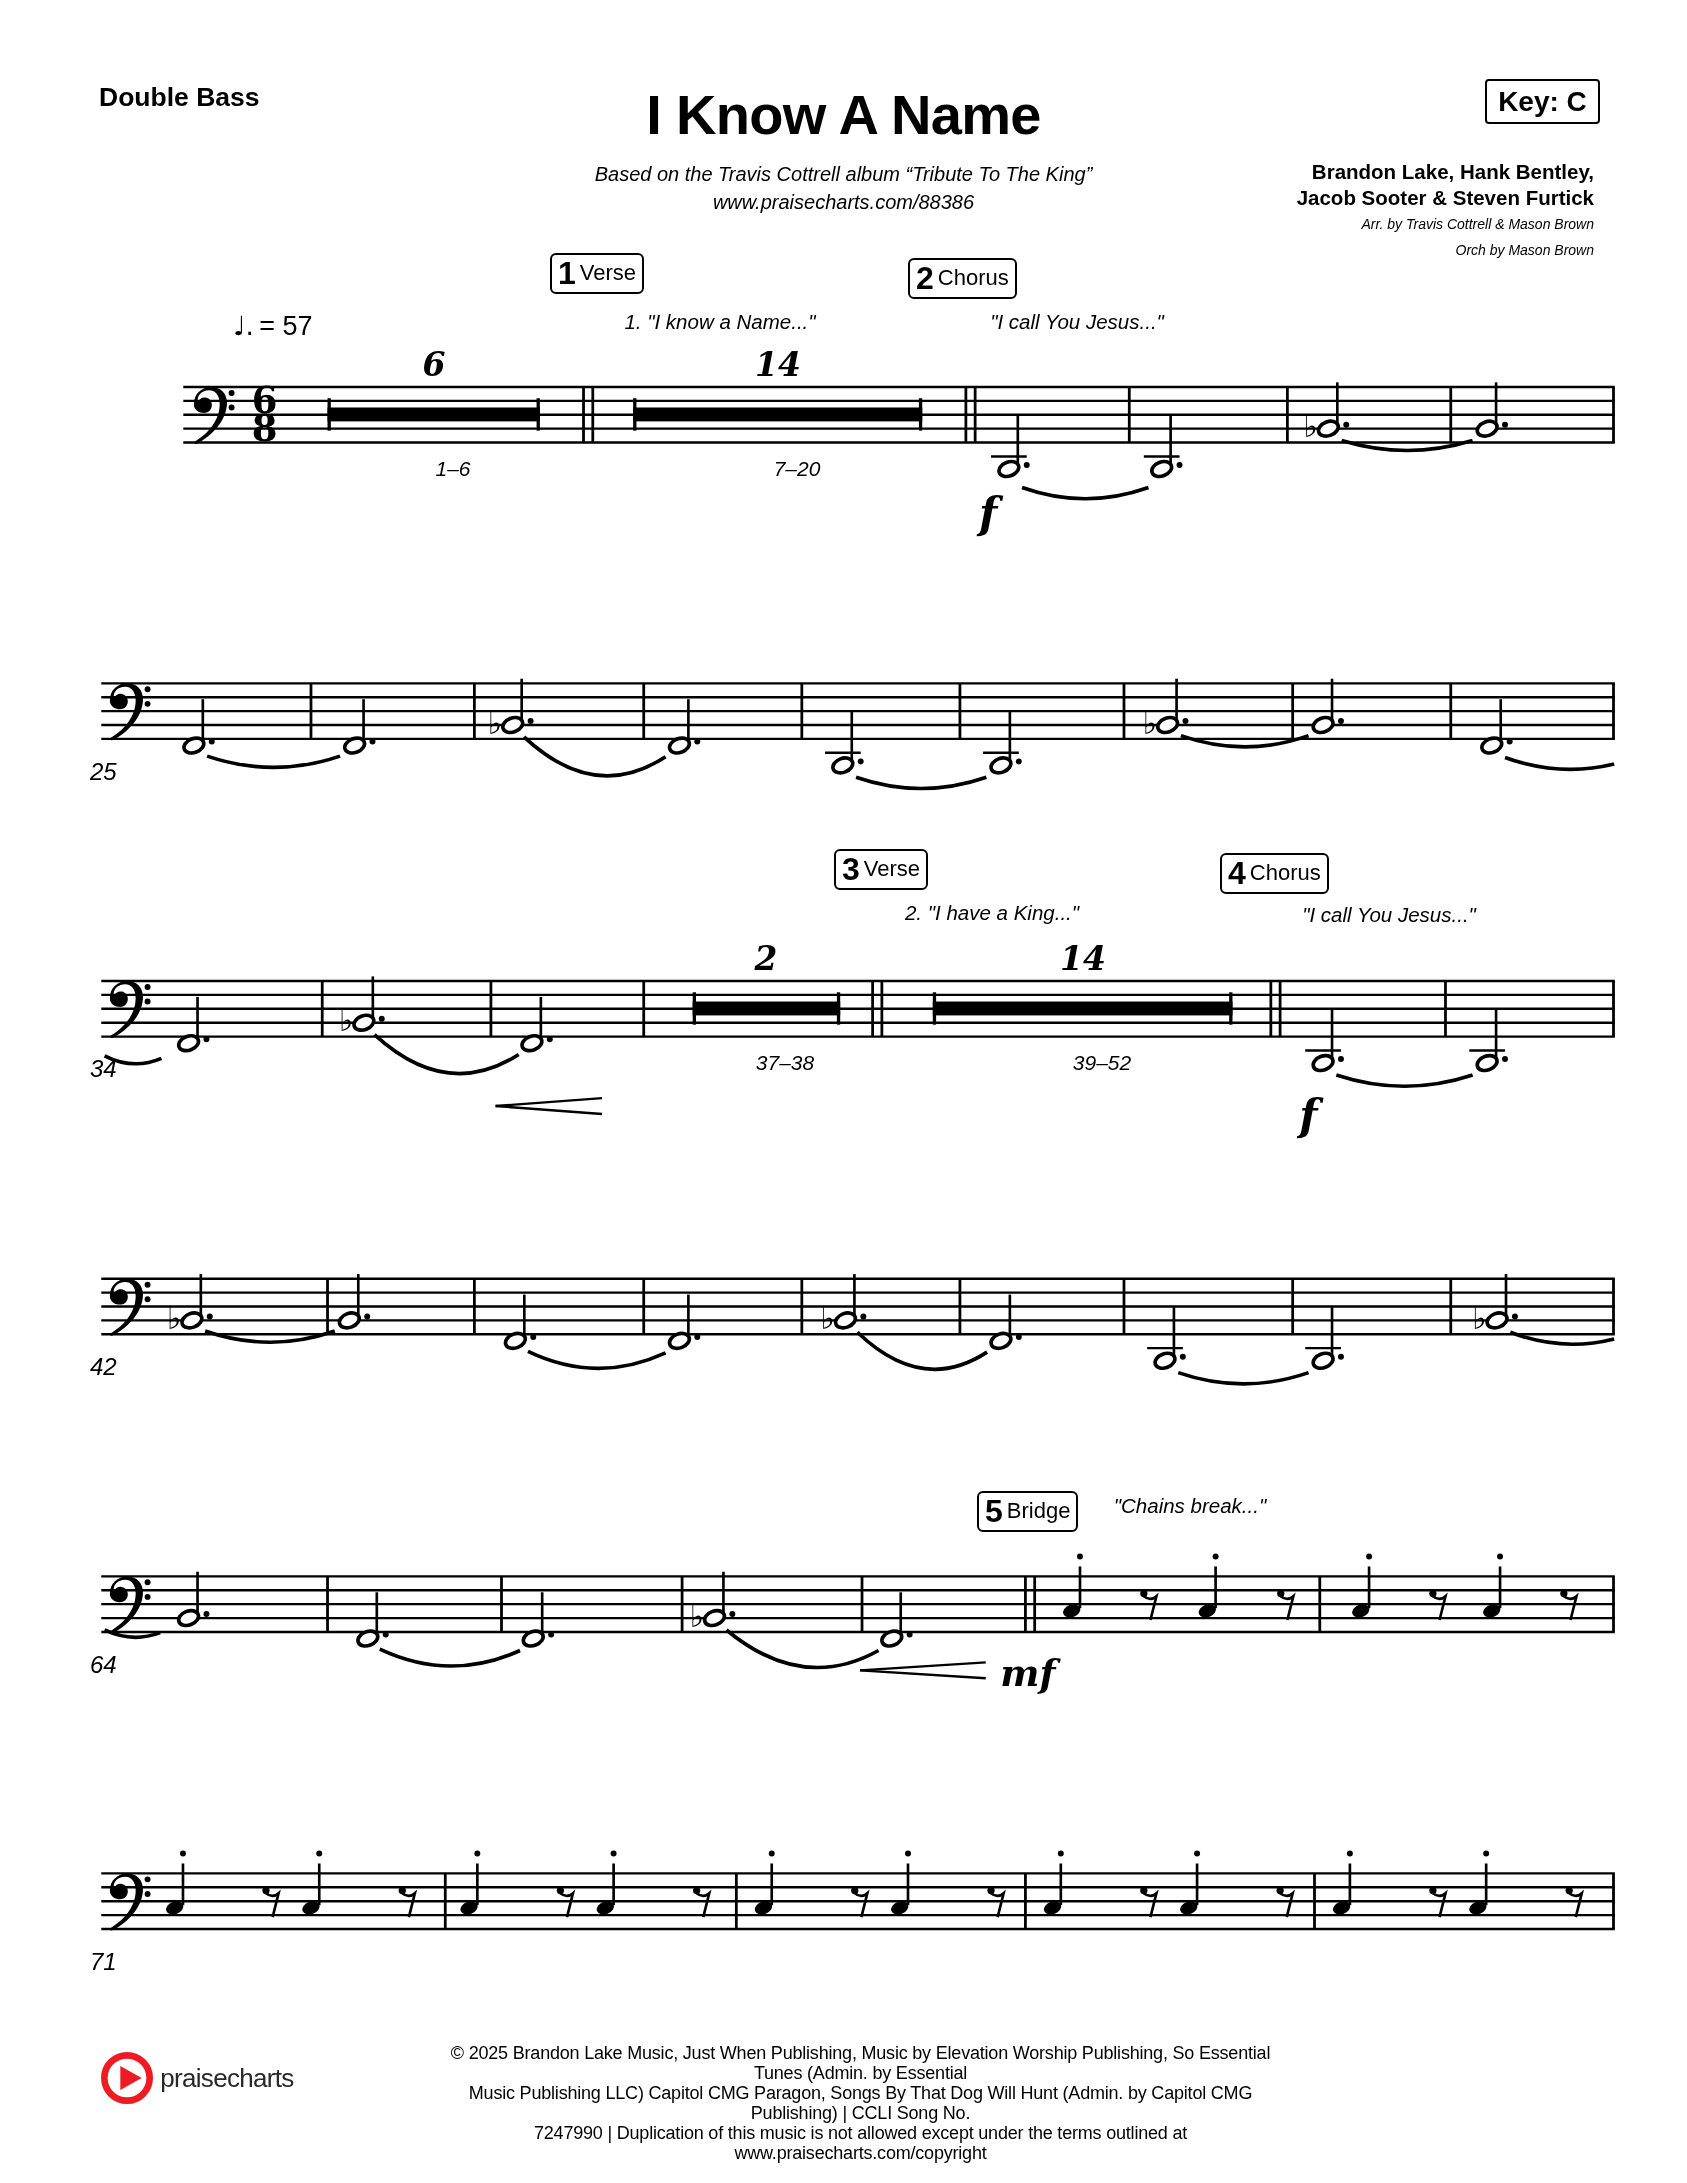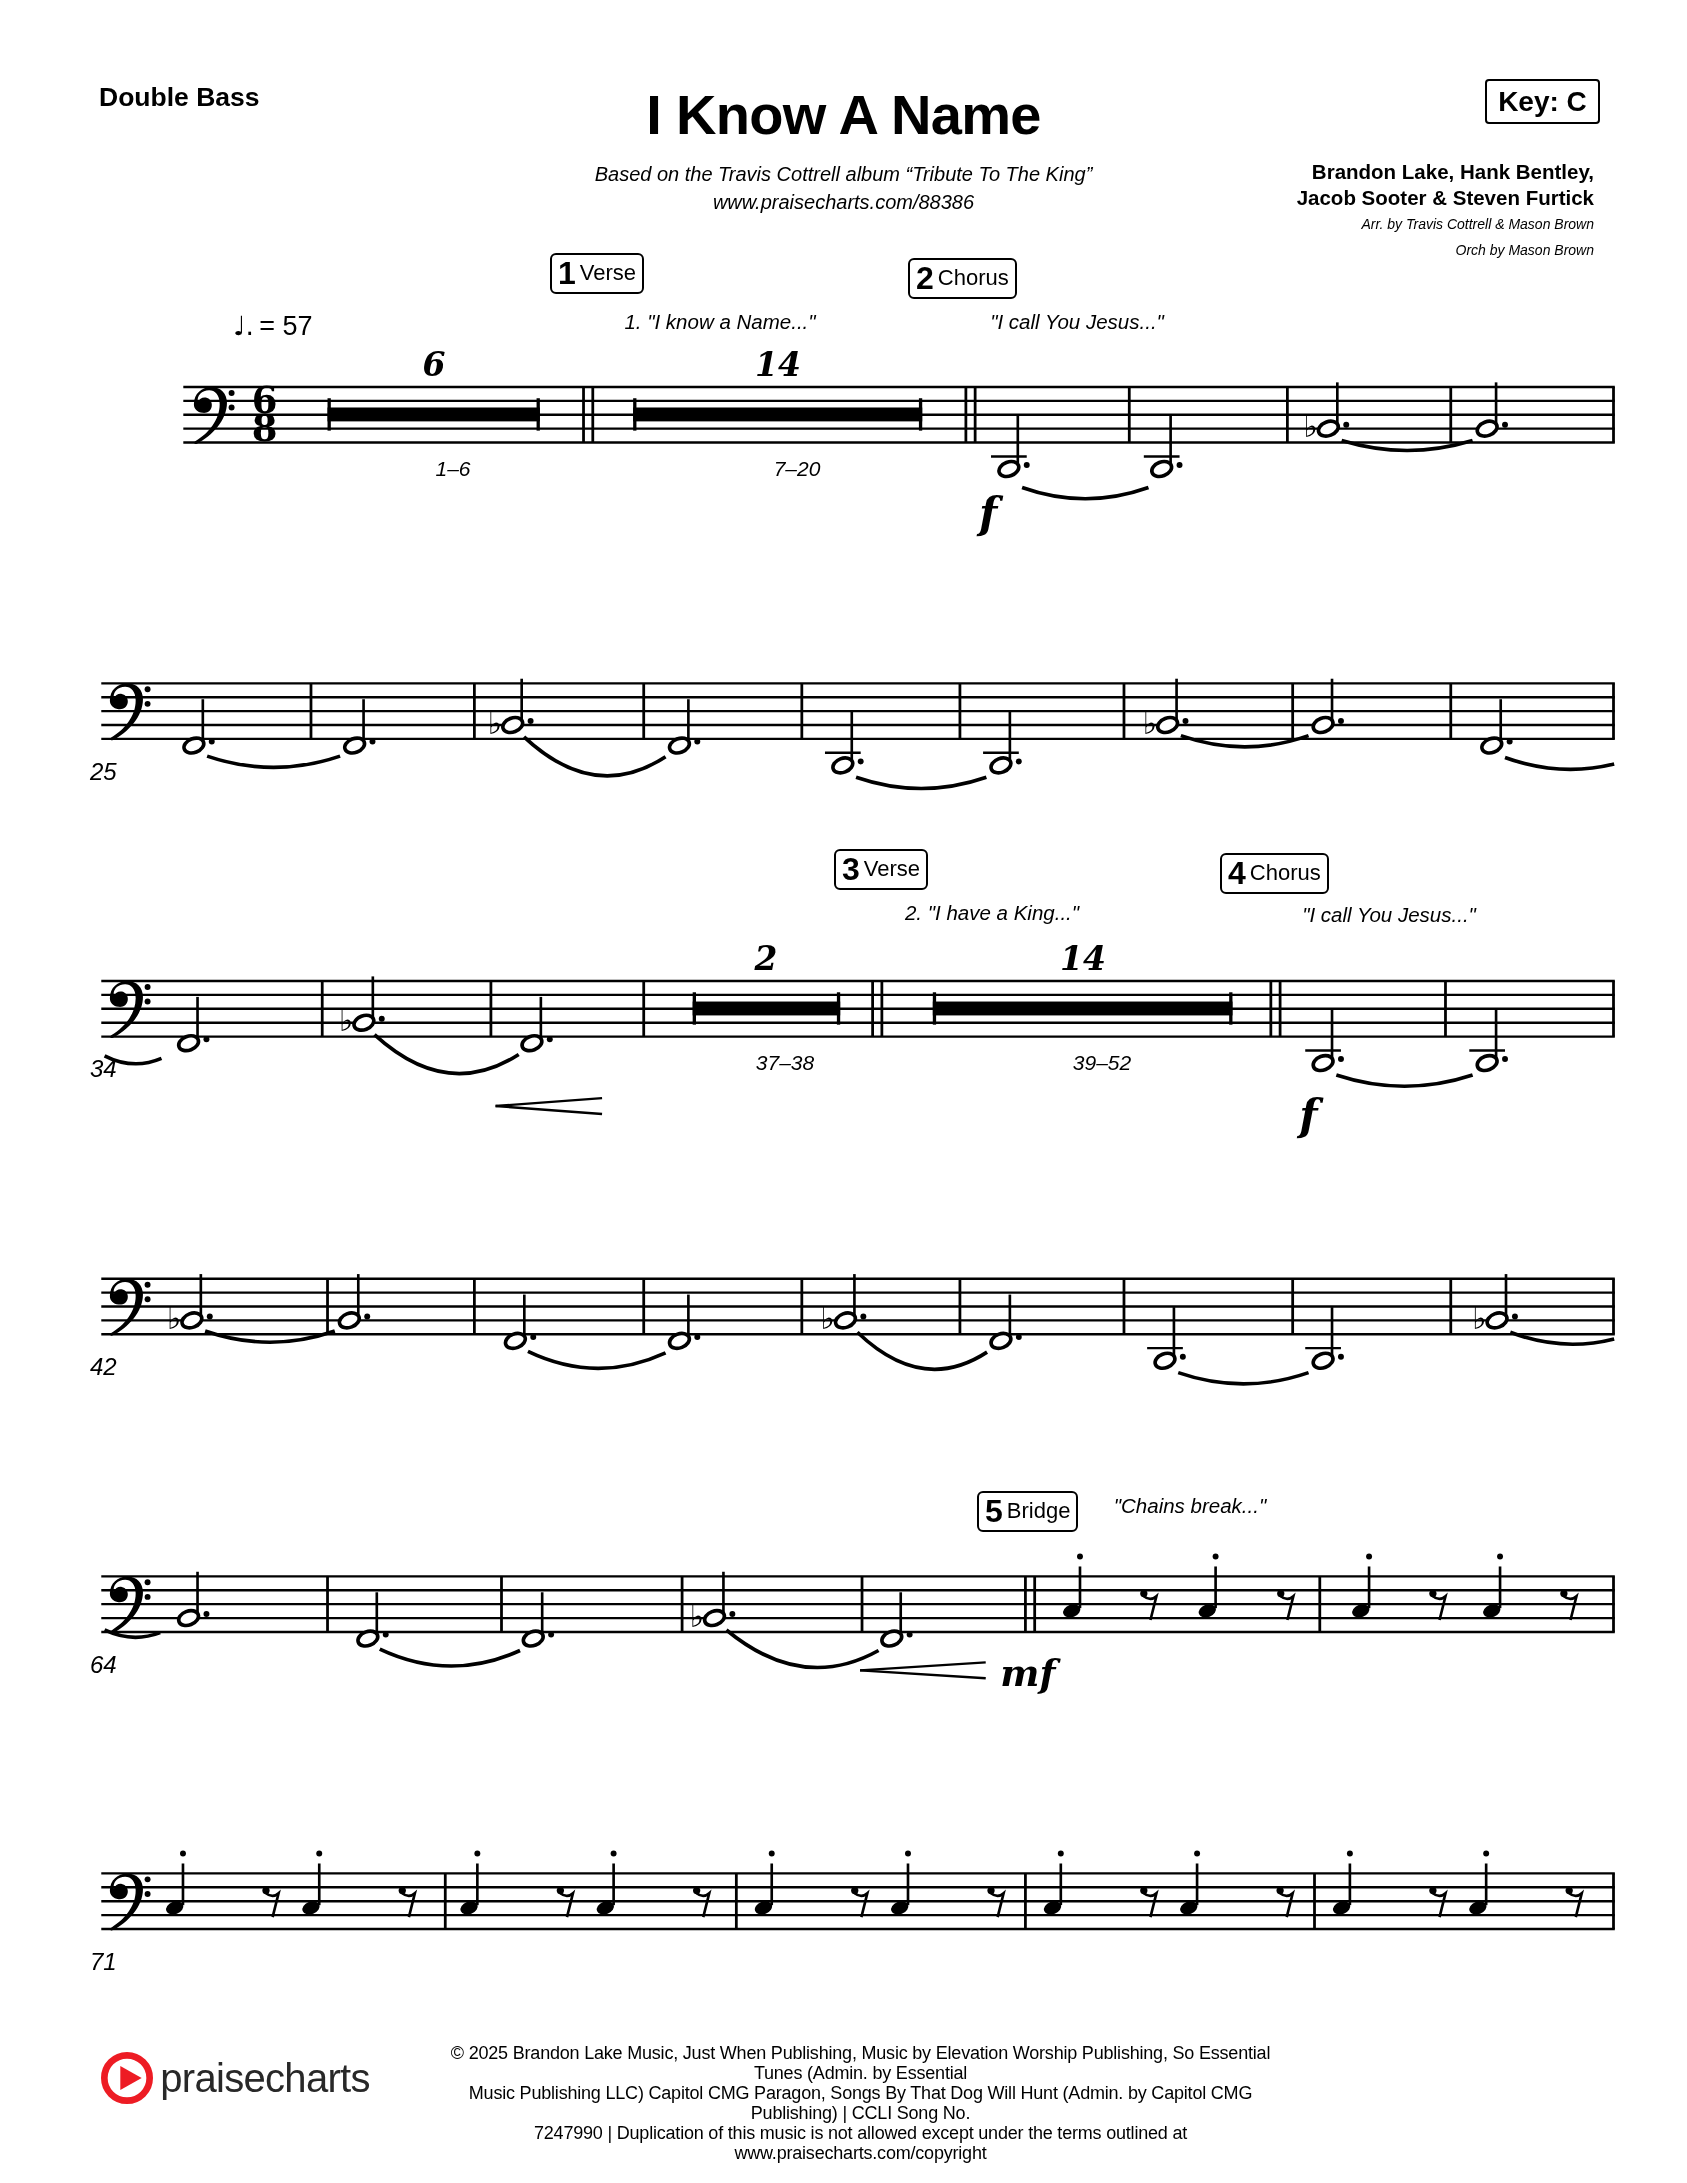--- a/index.html
+++ b/index.html
@@ -24,21 +24,21 @@
        padding:0.7px 6px;background:#fff;}
   .reh .rnum{font-size:32px;font-weight:bold;line-height:1.1;}
   .reh .rword{font-size:22px;}
   .mnum{font-style:italic;font-size:24px;}
   .mrnum{font-family:"DejaVu Serif",serif;font-weight:bold;font-style:italic;font-size:33px;transform:translateX(-50%);}
   .mrrange{font-style:italic;font-size:21px;transform:translateX(-50%);margin-left:19px;}
   .tempo{display:flex;align-items:baseline;gap:5.3px;}
   .tempo .tnote{font-family:"DejaVu Sans",sans-serif;font-size:26.5px;}
   .tempo .ttext{font-size:27px;}
   .logo{left:99px;top:2050px;display:flex;align-items:center;gap:5.3px;}
-  .logo-word{font-size:40px;color:#282828;letter-spacing:-0.7px;}
+  .logo-word{font-size:26px;color:#282828;letter-spacing:-0.7px;}
   .copyright{left:437px;top:2043px;width:847px;text-align:center;font-size:18px;line-height:20px;letter-spacing:-0.2px;}
 </style>
 </head>
 <body>
 
 <div class="page">
   <div class="abs part-name">Double Bass</div>
   <div class="abs title">I Know A Name</div>
   <div class="abs sub sub1">Based on the Travis Cottrell album “Tribute To The King”</div>
   <div class="abs sub sub2">www.praisecharts.com/88386</div>

